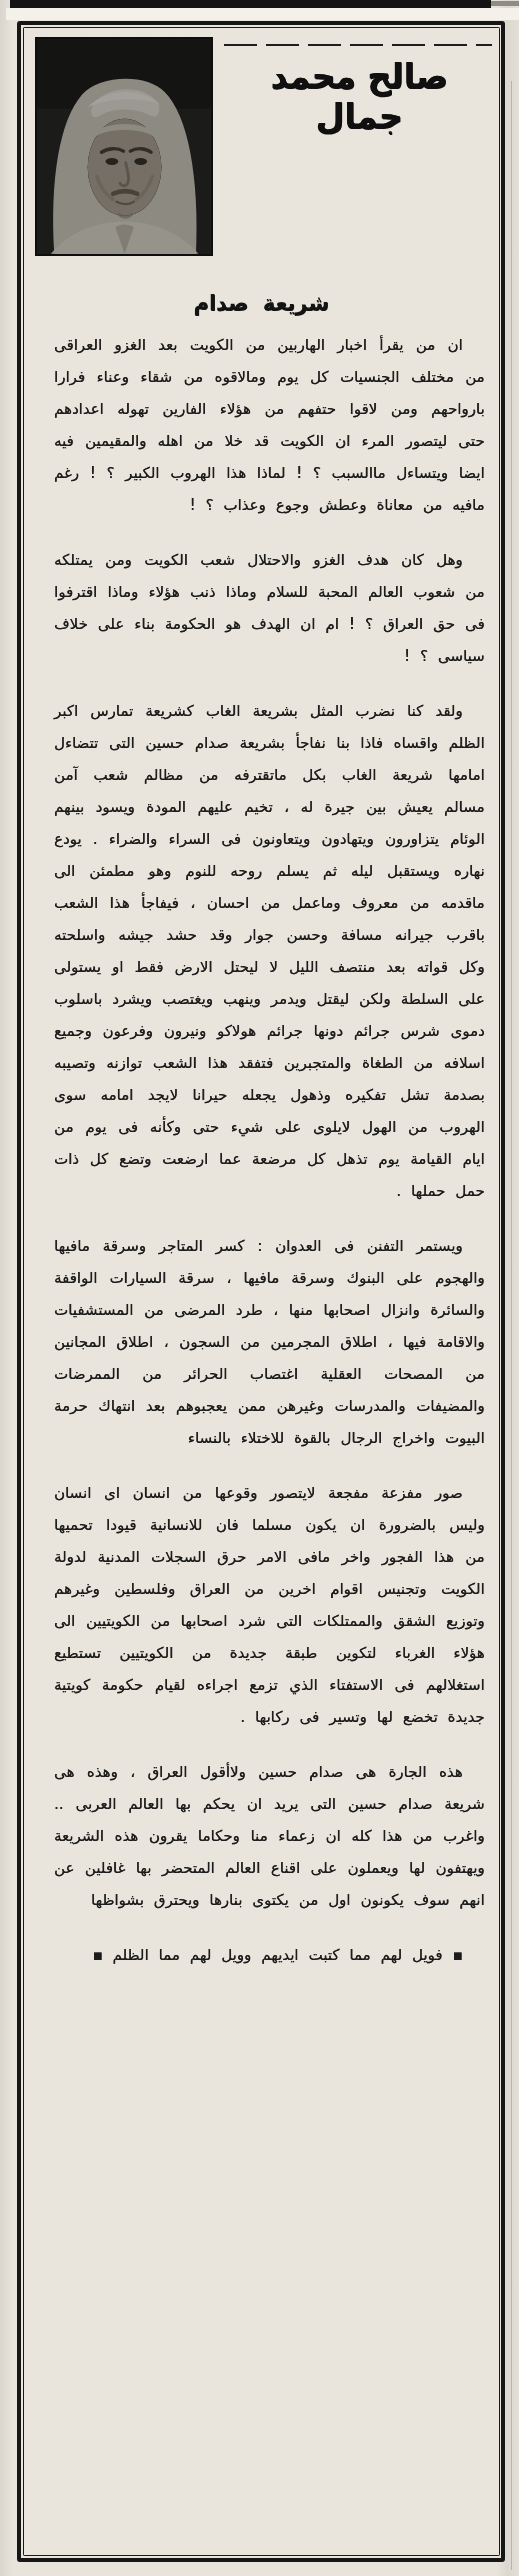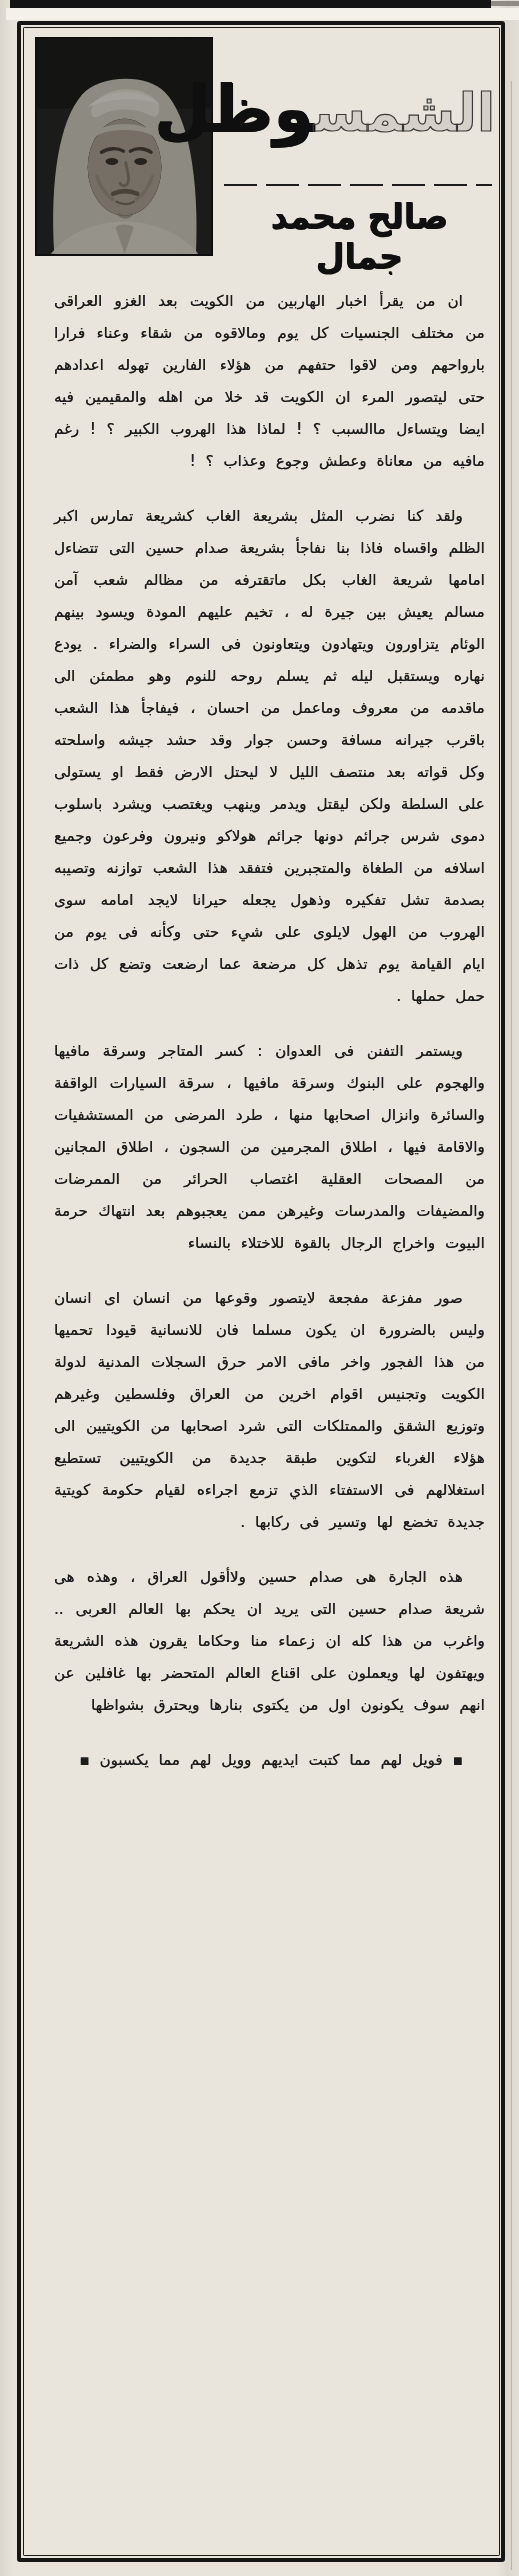--- a/index.html
+++ b/index.html
@@ -171,36 +171,35 @@
 
             <path d="M142,304 C150,310 158,310 164,304" stroke="#978d7e" stroke-width="5" fill="none" stroke-linecap="round" opacity="0.7"></path>
 
             <path d="M24,372 C60,330 110,316 152,316 C196,316 246,332 280,372 Z" fill="#e6e2d5"></path>
             <path d="M136,326 L152,372 L168,326 C160,320 144,320 136,326 Z" fill="#c7c1b2"></path>
             <rect x="0" y="0" width="302" height="372" filter="url(#grain)" opacity="0.35" fill="#000"></rect>
           </svg>
         </div>
 
         <div class="mast-right">
-          <div class="logo">
-            <span class="logo-outline">الشمس</span><span class="logo-solid">وظل</span>
-          </div>
           <div class="rule-dashed"></div>
           <div class="author">صالح محمد جمال</div>
         </div>
 
       </header>
 
+      <h1 class="title">شريعة صدام</h1>
 
       <div class="body-text" id="paras">
           <p>ان من يقرأ اخبار الهاربين من الكويت بعد الغزو العراقى من مختلف الجنسيات كل يوم ومالاقوه من شقاء وعناء فرارا بارواحهم ومن لاقوا حتفهم من هؤلاء الفارين تهوله اعدادهم حتى ليتصور المرء ان الكويت قد خلا من اهله والمقيمين فيه ايضا ويتساءل ماالسبب ؟ ! لماذا هذا الهروب الكبير ؟ ! رغم مافيه من معاناة وعطش وجوع وعذاب ؟ !</p>
+          <p>وهل كان هدف الغزو والاحتلال شعب الكويت ومن يمتلكه من شعوب العالم المحبة للسلام وماذا ذنب هؤلاء وماذا اقترفوا فى حق العراق ؟ ! ام ان الهدف هو الحكومة بناء على خلاف سياسى ؟ !</p>
           <p>ولقد كنا نضرب المثل بشريعة الغاب كشريعة تمارس اكبر الظلم واقساه فاذا بنا نفاجأ بشريعة صدام حسين التى تتضاءل امامها شريعة الغاب بكل ماتقترفه من مظالم شعب آمن مسالم يعيش بين جيرة له ، تخيم عليهم المودة ويسود بينهم الوئام يتزاورون ويتهادون ويتعاونون فى السراء والضراء . يودع نهاره ويستقبل ليله ثم يسلم روحه للنوم وهو مطمئن الى ماقدمه من معروف وماعمل من احسان ، فيفاجأ هذا الشعب باقرب جيرانه مسافة وحسن جوار وقد حشد جيشه واسلحته وكل قواته بعد منتصف الليل لا ليحتل الارض فقط او يستولى على السلطة ولكن ليقتل ويدمر وينهب ويغتصب ويشرد باسلوب دموى شرس جرائم دونها جرائم هولاكو ونيرون وفرعون وجميع اسلافه من الطغاة والمتجبرين فتفقد هذا الشعب توازنه وتصيبه بصدمة تشل تفكيره وذهول يجعله حيرانا لايجد امامه سوى الهروب من الهول لايلوى على شيء حتى وكأنه فى يوم من ايام القيامة يوم تذهل كل مرضعة عما ارضعت وتضع كل ذات حمل حملها .</p>
           <p>ويستمر التفنن فى العدوان : كسر المتاجر وسرقة مافيها والهجوم على البنوك وسرقة مافيها ، سرقة السيارات الواقفة والسائرة وانزال اصحابها منها ، طرد المرضى من المستشفيات والاقامة فيها ، اطلاق المجرمين من السجون ، اطلاق المجانين من المصحات العقلية اغتصاب الحرائر من الممرضات والمضيفات والمدرسات وغيرهن ممن يعجبوهم بعد انتهاك حرمة البيوت واخراج الرجال بالقوة للاختلاء بالنساء</p>
           <p>صور مفزعة مفجعة لايتصور وقوعها من انسان اى انسان وليس بالضرورة ان يكون مسلما فان للانسانية قيودا تحميها من هذا الفجور واخر مافى الامر حرق السجلات المدنية لدولة الكويت وتجنيس اقوام اخرين من العراق وفلسطين وغيرهم وتوزيع الشقق والممتلكات التى شرد اصحابها من الكويتيين الى هؤلاء الغرباء لتكوين طبقة جديدة من الكويتيين تستطيع استغلالهم فى الاستفتاء الذي تزمع اجراءه لقيام حكومة كويتية جديدة تخضع لها وتسير فى ركابها .</p>
           <p>هذه الجارة هى صدام حسين ولاأقول العراق ، وهذه هى شريعة صدام حسين التى يريد ان يحكم بها العالم العربى .. واغرب من هذا كله ان زعماء منا وحكاما يقرون هذه الشريعة ويهتفون لها ويعملون على اقناع العالم المتحضر بها غافلين عن انهم سوف يكونون اول من يكتوى بنارها ويحترق بشواظها</p>
-          <p>▪ فويل لهم مما كتبت ايديهم وويل لهم مما يكسبون ▪</p>
+          <p>▪ فويل لهم مما كتبت ايديهم وويل لهم مما الظلم ▪</p>
         </div>
 
     </div>
   </div>
 
 </div>
 
 
 </body></html>

